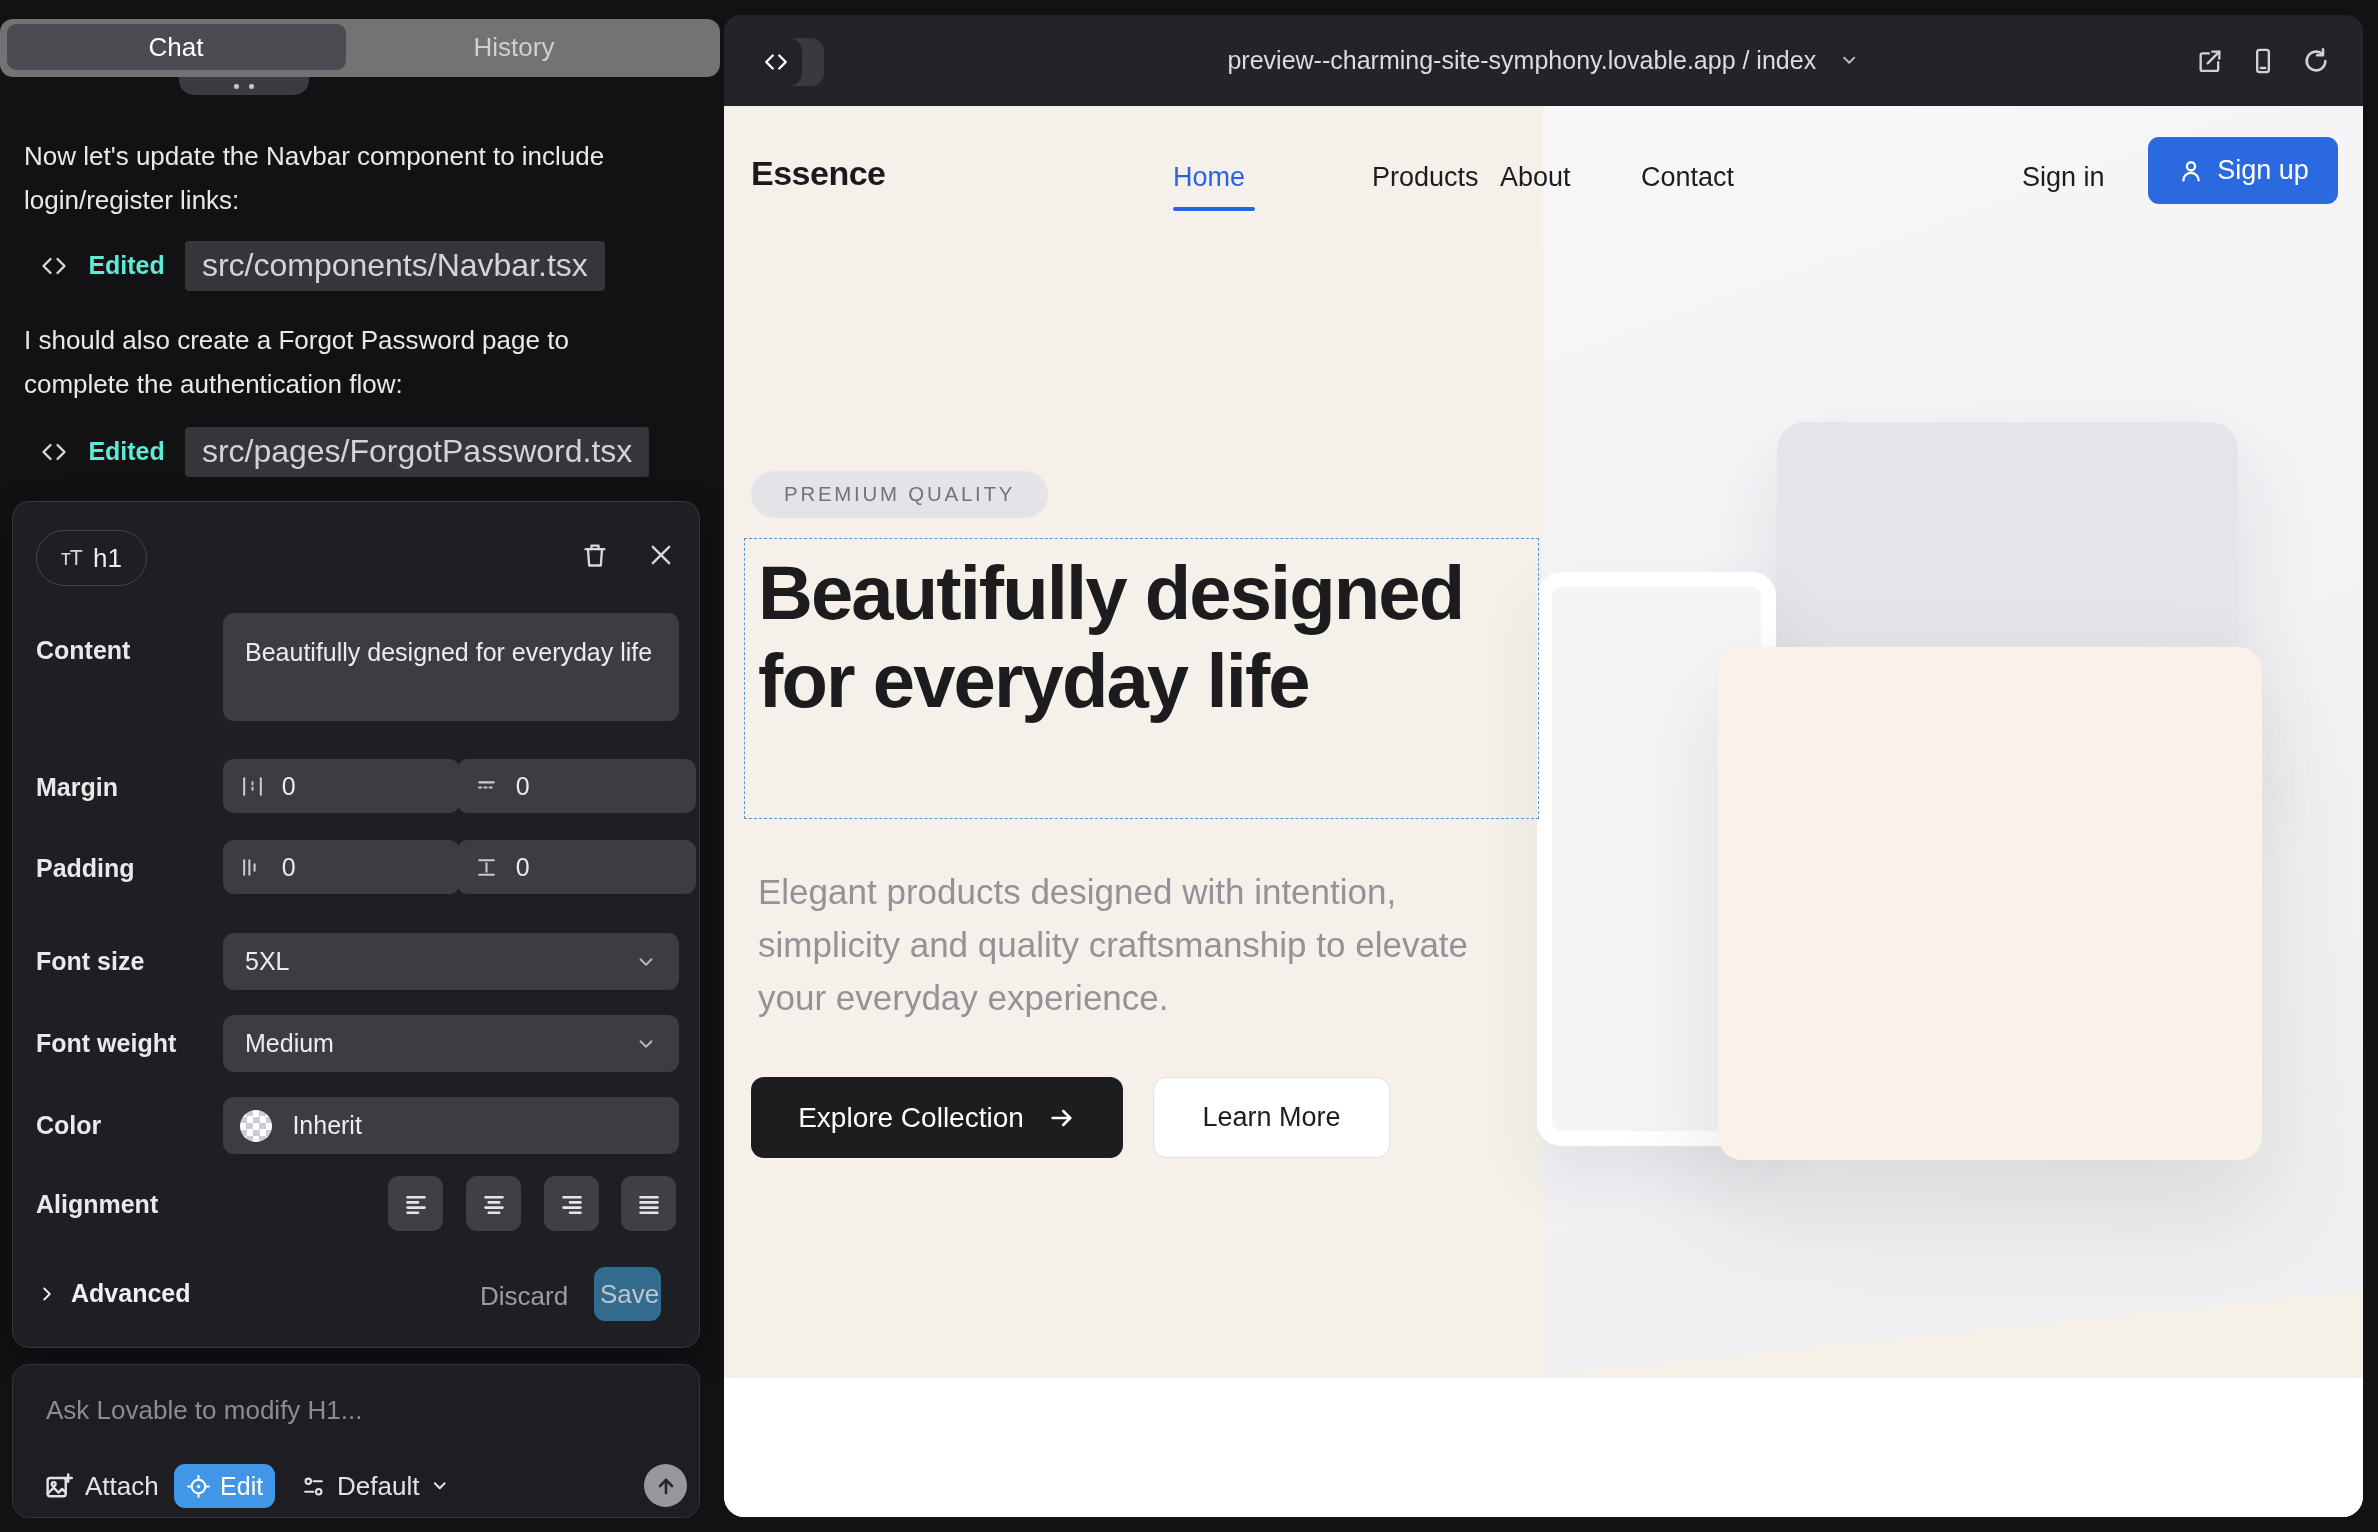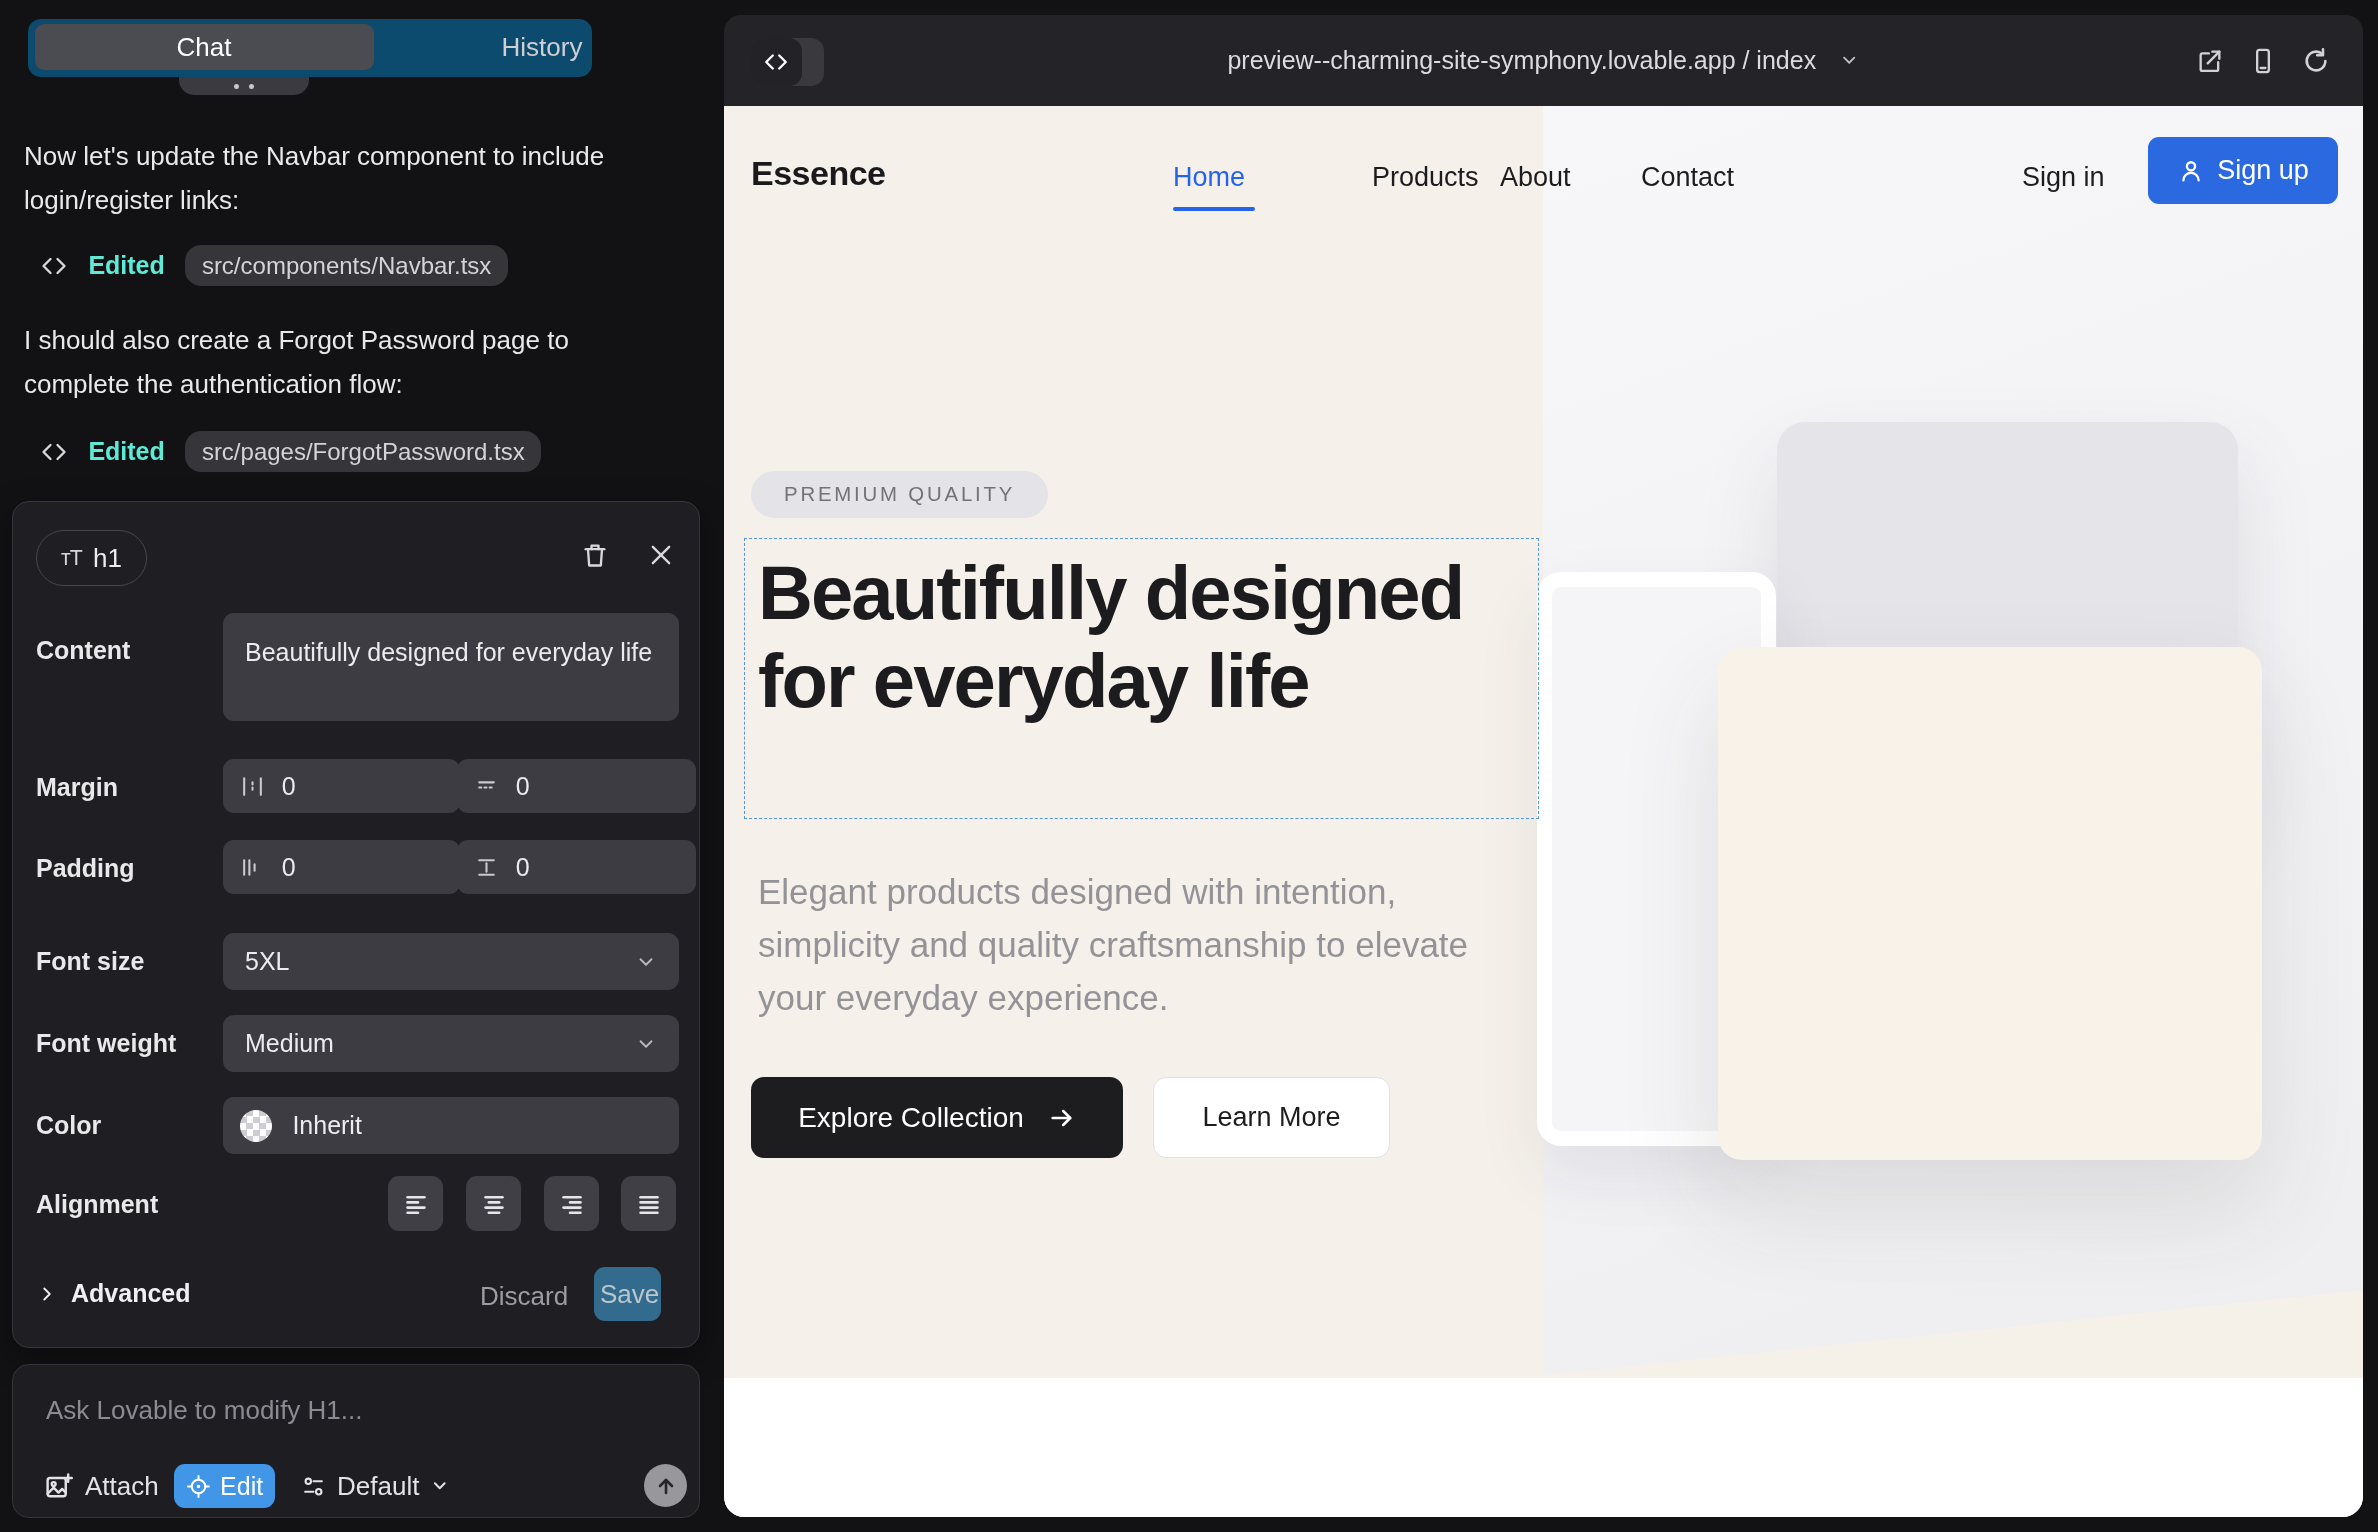--- a/index.html
+++ b/index.html
@@ -2,36 +2,36 @@
 <html style="font-size:15px"><head>
 <meta charset="utf-8">
 <style>
   html,body{margin:0;padding:0;width:2378px;height:1532px;overflow:hidden;
     background:#121214;font-family:"Liberation Sans","DejaVu Sans",sans-serif;
     -webkit-font-smoothing:antialiased;}
   #stage{position:relative;width:2378px;height:1532px;}
 
   
   #sidebar{position:absolute;left:0;top:0;width:724px;height:1532px;}
-  .tabsbar{position:absolute;left:28px;top:18.6px;width:564px;height:58px;background:#0c4a6e;
+  .tabsbar{position:absolute;left:0;top:18.6px;width:720px;height:58px;background:#737373;
     border-radius:13px;z-index:2;}
   .tab{position:absolute;top:5.6px;height:46px;display:flex;align-items:center;justify-content:center;
     font-size:26px;color:#cfcfd4;border-radius:9.3px;cursor:pointer;}
   .tab.active{left:6.5px;width:339px;background:#4b4b52;color:#ffffff;font-weight:500;}
   .tab.inactive{left:346px;width:336px;}
   .remnant{position:absolute;left:179px;top:65px;width:130px;height:30px;background:#3a3a40;
     border-radius:0 0 15px 15px;z-index:1;}
   .remnant .dots{position:absolute;bottom:6.5px;left:0;right:0;display:flex;gap:10.2px;justify-content:center;}
   .remnant .dots i{width:4.6px;height:4.6px;border-radius:50%;background:#c6c6cb;}
 
   .msg{position:absolute;left:24px;width:601px;font-size:26px;line-height:44px;color:#e9e9eb;}
   .editrow{position:absolute;left:40px;display:flex;align-items:center;gap:20.4px;height:43px;}
   .editrow .codeic{color:#d9d9dd;display:flex;}
   .editrow .elabel{font-size:25px;font-weight:700;color:#5eead4;}
-  .chip{background:#35353a;border-radius:16px;padding:6.5px 16.7px;font-size:24px;color:#d3d3d8;}
+  .chip{background:#35353a;border-radius:4px;padding:6.5px 16.7px;font-size:32px;color:#d3d3d8;}
 
   
   #panel{position:absolute;left:12px;top:501px;width:688px;height:847px;background:#1f1f23;
     border:0.9px solid #37373b;border-radius:16.7px;box-shadow:0 11px 32px rgba(0,0,0,.4);box-sizing:border-box;}
   .tagbadge{position:absolute;left:23px;top:28px;height:54px;border:1.9px solid #46464b;border-radius:28px;
     display:flex;align-items:center;gap:11px;padding:0 24px;color:#ececee;}
   .tagbadge .tic{font-size:21.3px;color:#d6d6da;letter-spacing:-0.9px;}
   .tagbadge .tag{font-size:26px;}
   .iconbtn{position:absolute;top:32px;width:41px;height:41px;display:flex;align-items:center;
     justify-content:center;color:#d9d9dd;cursor:pointer;}

